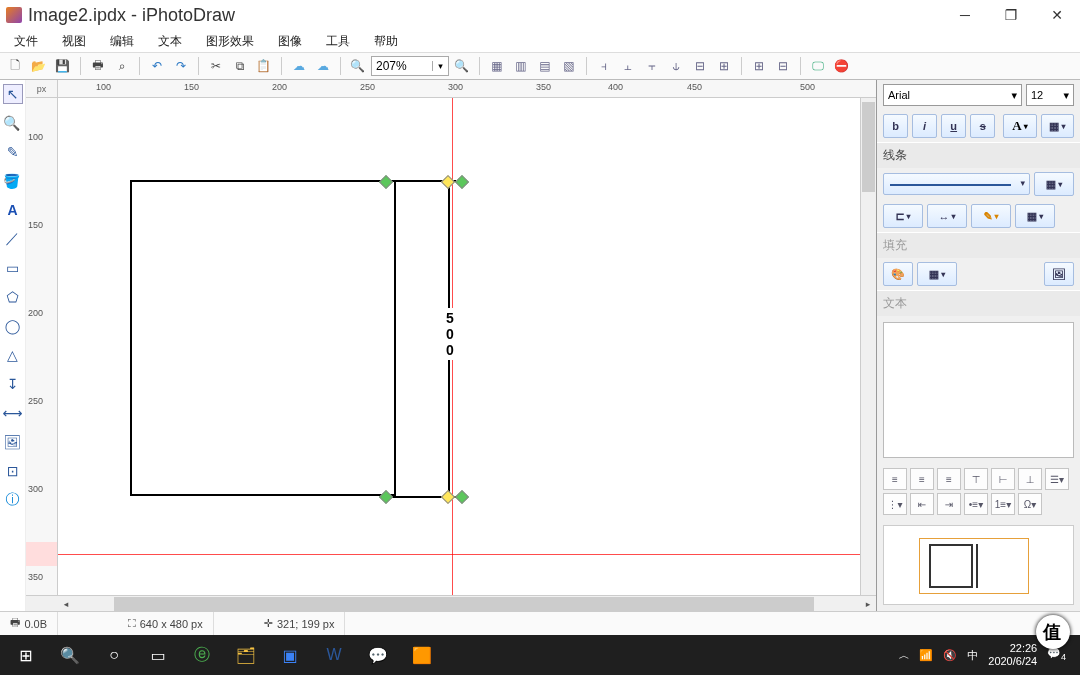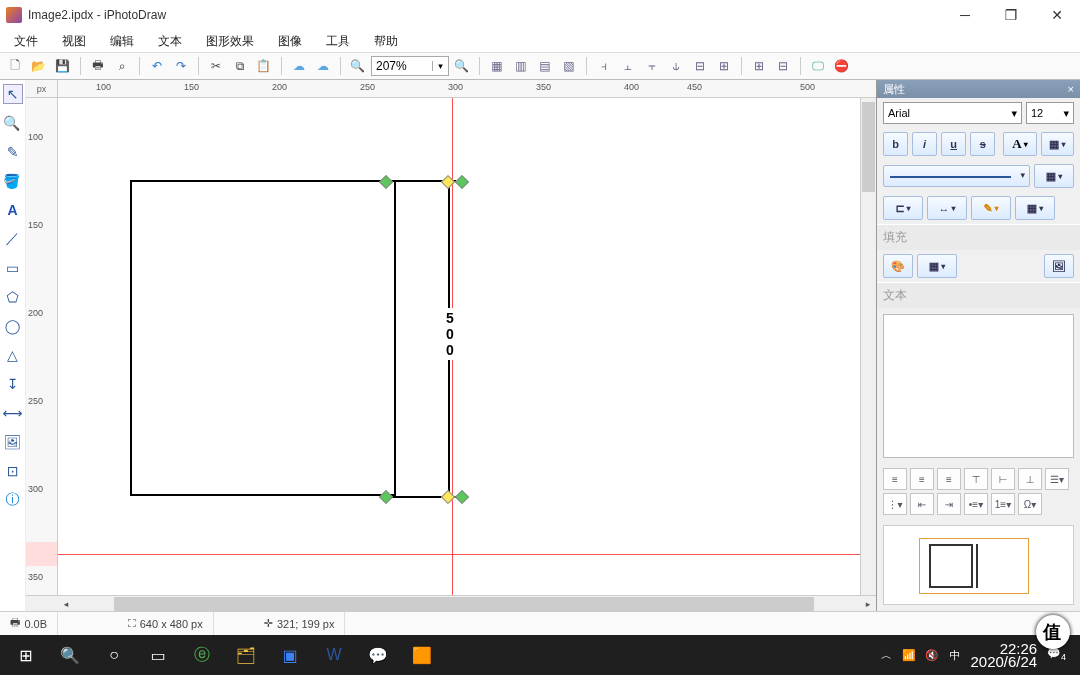--- a/index.html
+++ b/index.html
@@ -1,20 +1,20 @@
 <!DOCTYPE html>
 <html><head>
 <meta charset="utf-8">
 <style>
 * { margin: 0; padding: 0; box-sizing: border-box; font-family: "Microsoft YaHei", "Segoe UI", Arial, sans-serif; }
 body { width: 1080px; height: 675px; overflow: hidden; background: #fff; }
 .window { width: 100%; height: 100%; display: flex; flex-direction: column; }
 .titlebar { height: 30px; background: #fff; display: flex; align-items: center; padding: 0 0 0 6px; }
 .title-icon { width: 16px; height: 16px; display:inline-block; background: linear-gradient(135deg,#e67e22,#8e44ad); margin-right: 6px; border-radius:2px;}
-.title-text { font-size: 12px; color: #333; flex: 1; }
+.title-text { font-size: 18px; color: #333; flex: 1; }
 .winbtns { display: flex; }
 .winbtn { width: 46px; height: 30px; display: flex; align-items: center; justify-content: center; font-size: 14px; color: #333; }
 .menubar { height: 22px; display: flex; align-items: center; padding: 0 10px; gap: 16px; font-size: 12px; color: #222; }
 .menubar span { padding: 2px 4px; }
 .toolbar-main { height: 28px; display: flex; align-items: center; padding: 0 4px; gap: 2px; border-top:1px solid #ddd; border-bottom: 1px solid #bbb; background:#fafafa;}
 .tb-ico { width: 18px; height: 18px; display: flex; align-items: center; justify-content: center; font-size: 12px; color: #444; border-radius: 2px; margin:0 2px;}
 .tb-sep { width: 1px; height: 18px; background: #ccc; margin: 0 4px; }
 .zoom-box { display: flex; align-items: center; border:1px solid #aaa; background:#fff; height:20px;}
 .zoom-val { width: 60px; font-size: 12px; padding: 0 4px; }
 .zoom-dd { width:16px; text-align:center; border-left:1px solid #aaa; font-size:9px;}
@@ -62,21 +62,21 @@
 .rp-thumb .sq{position:absolute; left:45px; top:18px; width:44px; height:44px; border:2px solid #333;}
 .rp-thumb .ln{position:absolute; left:92px; top:18px; width:0; height:44px; border-left:2px solid #333;}
 .scroll-v{ width:16px; background:#f0f0f0; border-left:1px solid #ccc; position:relative;}
 .scroll-v .thumb{position:absolute; left:1px; right:1px; top:4px; height:90px; background:#ccc;}
 .statusbar { height: 24px; border-top: 1px solid #ccc; display: flex; align-items: center; font-size: 11px; color: #444; background:#fafafa;}
 .sb-cell{ padding:0 10px; display:flex; align-items:center; gap:4px; height:100%; border-right:1px solid #ddd;}
 .taskbar { height: 40px; background: #1f1f1f; display: flex; align-items: center; padding: 0 4px; color: #fff; }
 .tb-item { width: 44px; height: 40px; display: flex; align-items: center; justify-content: center; font-size: 16px; }
 .tb-spacer{flex:1;}
 .tray{ display:flex; align-items:center; gap:10px; font-size:11px; padding:0 10px;}
-.clock{ text-align:right; line-height:13px; font-size:15px;}
+.clock{ text-align:right; line-height:13px; font-size:11px;}
 .watermark{ position:absolute; right:4px; bottom:26px; font-size:26px; font-weight:900; color:rgba(0,0,0,0.55); letter-spacing:2px; pointer-events:none; display:flex; align-items:center;}
 .watermark .c{ width:34px; height:34px; border-radius:50%; background:#fff; color:#000; display:flex; align-items:center; justify-content:center; font-size:18px; margin-right:6px; box-shadow:0 0 4px #000;}
 </style>
 </head>
 <body>
 
 <div class="window">
   <div class="titlebar">
     <span class="title-icon"></span>
     <span class="title-text">Image2.ipdx - iPhotoDraw</span>
@@ -164,21 +164,21 @@
     <div class="canvas-wrap">
       <div class="ruler-top-row">
         <div class="ruler-corner">px</div>
         <div class="ruler-top">
           <span class="tick" style="left:38px">100</span>
           <span class="tick" style="left:126px">150</span>
           <span class="tick" style="left:214px">200</span>
           <span class="tick" style="left:302px">250</span>
           <span class="tick" style="left:390px">300</span>
           <span class="tick" style="left:478px">350</span>
-          <span class="tick" style="left:566px">400</span>
+          <span class="tick" style="left:550px">400</span>
           <span class="tick" style="left:629px">450</span>
           <span class="tick" style="left:742px">500</span>
 
         </div>
       </div>
       <div class="canvas-row">
         <div class="ruler-left">
           <span class="tick" style="top:34px">100</span>
           <span class="tick" style="top:122px">150</span>
           <span class="tick" style="top:210px">200</span>
@@ -207,43 +207,40 @@
           </div>
       </div>
       <div class="scroll-h">
         <span class="arr" style="margin-left:32px">◂</span>
           <div class="thumb"></div>
           <span class="arr" style="margin-left:auto">▸</span>
       </div>
     </div>
 
     <div class="right-panel">
-      <div class="rp-title">
-        <span>属性</span>
-        <span class="x">×</span>
-      </div>
       <div class="rp-row">
         <div class="sel">
             <span>Arial</span>
             <span>▾</span>
           </div>
         <div class="sel sm">
             <span>12</span>
             <span>▾</span>
           </div>
       </div>
       <div class="rp-row">
         <div class="btn-sm">b</div>
         <div class="btn-sm" style="font-style:italic">i</div>
         <div class="btn-sm" style="text-decoration:underline">u</div>
         <div class="btn-sm" style="text-decoration:line-through">s</div>
         <div style="flex:1"></div>
         <div class="btn-sm wdd" style="color:#000;font-size:13px;font-family:serif">A<span style="font-size:8px;margin-left:2px">▾</span></div>
         <div class="btn-sm wdd">▦<span style="font-size:8px;margin-left:2px">▾</span></div>
       </div>
+      <div class="rp-sec-h">线条</div>
       <div class="rp-row">
         <div class="btn-line">
             <span class="dd">▾</span>
           </div>
         <div class="btn-sm wdd">▦<span style="font-size:8px;margin-left:2px">▾</span></div>
       </div>
       <div class="rp-row">
         <div class="btn-sm wdd">⊏<span style="font-size:8px;margin-left:2px">▾</span></div>
         <div class="btn-sm wdd">↔<span style="font-size:8px;margin-left:2px">▾</span></div>
         <div class="btn-sm wdd" style="color:#d98400">✎<span style="font-size:8px;margin-left:2px">▾</span></div>

